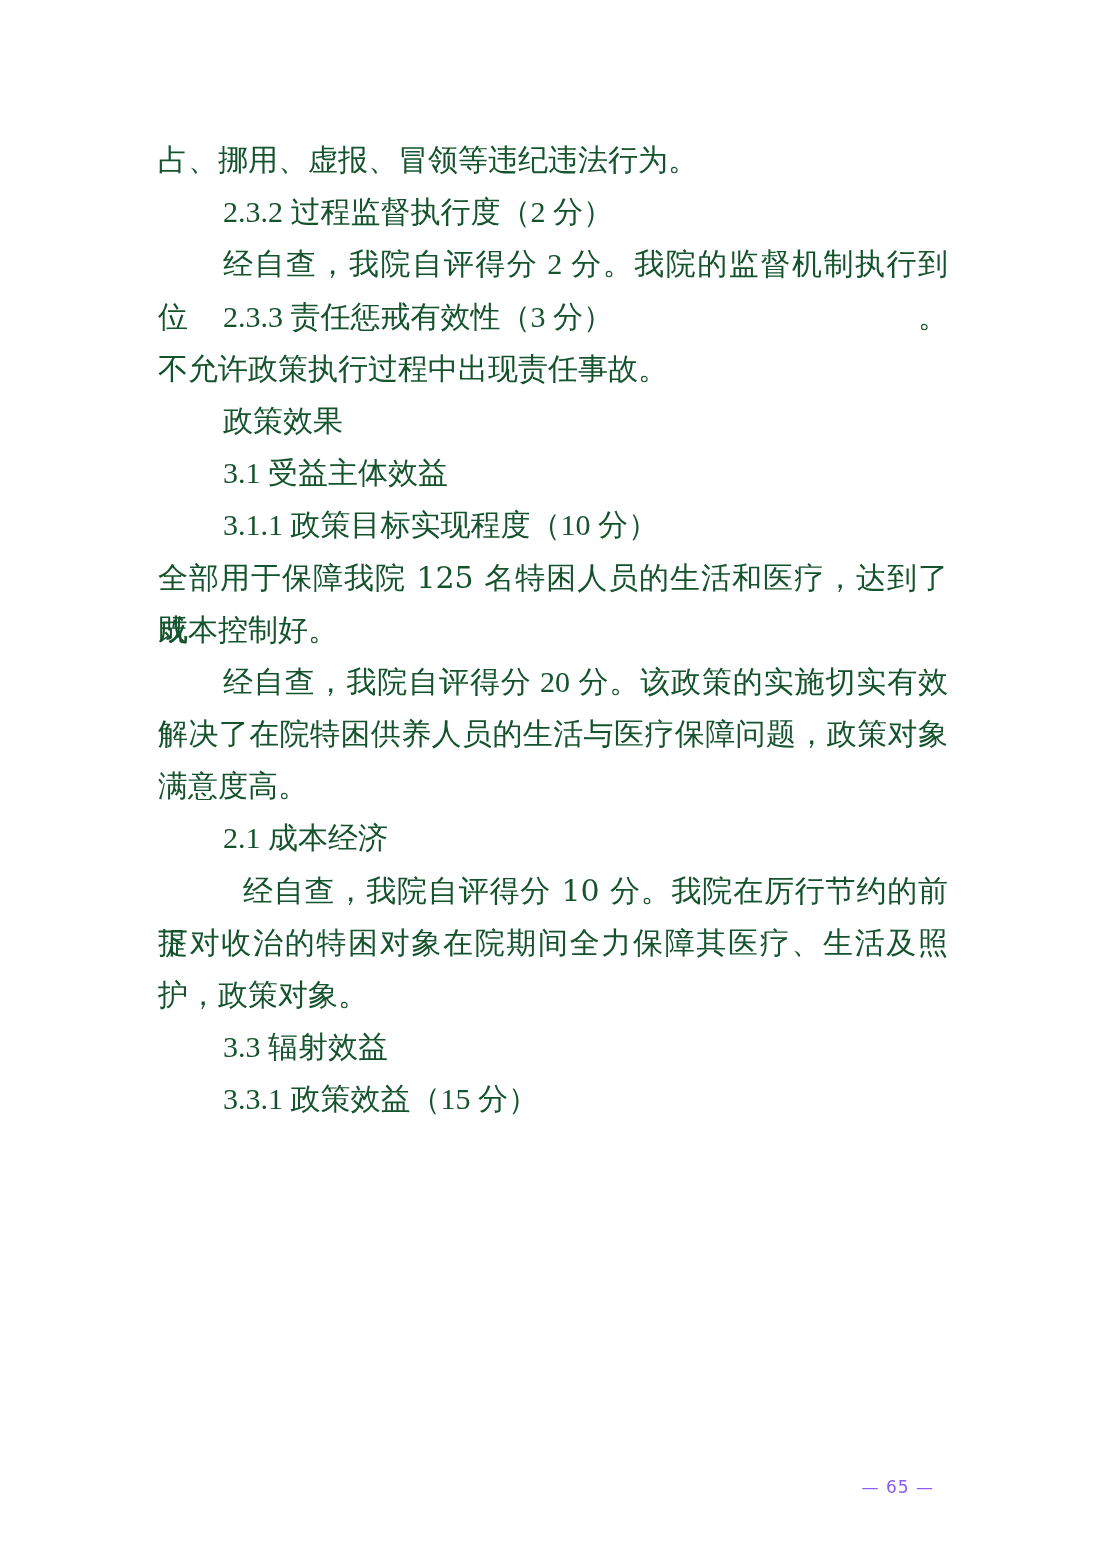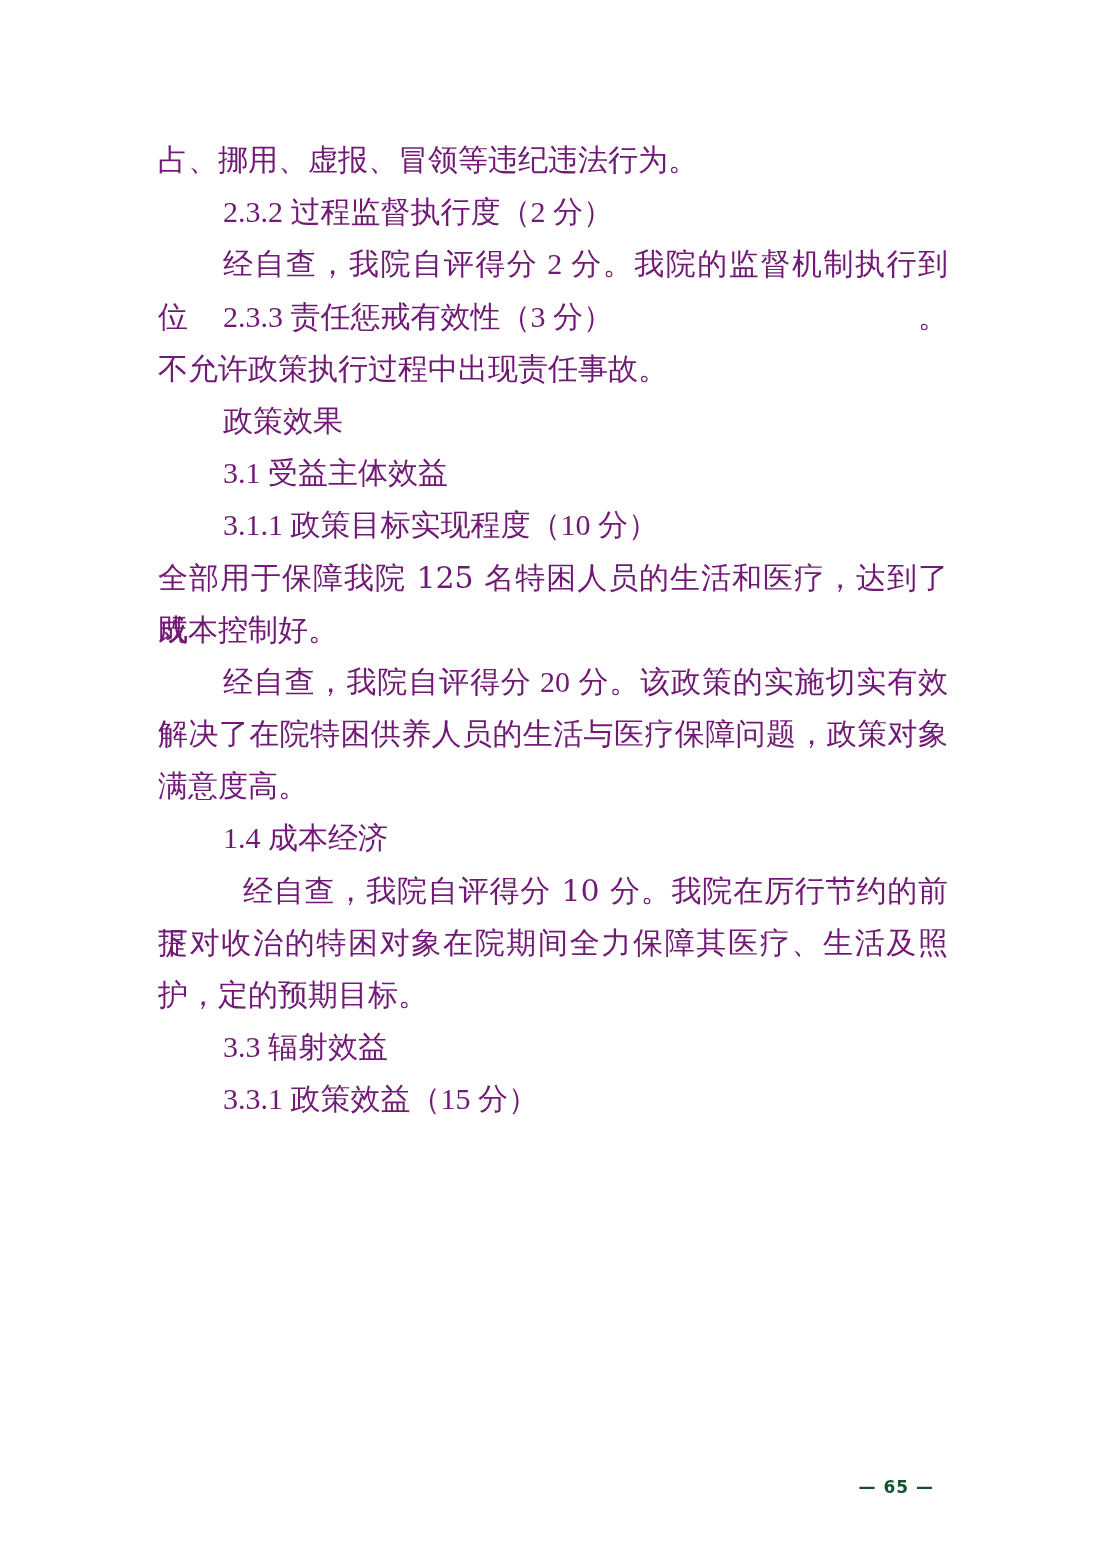--- a/index.html
+++ b/index.html
@@ -15,21 +15,21 @@
     overflow: hidden;
   }
   .doc-body {
     position: absolute;
     left: 158px;
     top: 134px;
     width: 790px;
     font-family: "DejaVu Serif", "Liberation Serif", serif;
     font-size: 30px;
     line-height: 52.2px;
-    color: #701a75;
+    color: #14532d;
   }
   .text-line {
     width: 100%;
     height: 52.2px;
     white-space: nowrap;
   }
   .text-line.fill {
     white-space: normal;
     text-align: justify;
     text-align-last: justify;
@@ -37,43 +37,42 @@
   }
   .text-line.ind-std { text-indent: 65px; font-family: Liberation Serif, serif; }
   .text-line.ind-wide { text-indent: 85px; }
   .page-number {
     position: absolute;
     top: 1477px;
     right: 166px;
     font-family: "DejaVu Sans", "Liberation Sans", sans-serif;
     font-size: 17px;
     letter-spacing: 1px;
-    color: #14532d;
-    font-weight: bold;
+    color: #8b5cf6;
   }
 </style>
 </head>
 <body>
 
 <div class="page">
   <div class="doc-body" id="doc-body">
       <div class="text-line">占、挪用、虚报、冒领等违纪违法行为。</div>
       <div class="text-line ind-std">2.3.2 过程监督执行度（2 分）</div>
       <div class="text-line ind-std fill">经自查，我院自评得分 2 分。我院的监督机制执行到位。</div>
       <div class="text-line ind-std">2.3.3 责任惩戒有效性（3 分）</div>
       <div class="text-line">不允许政策执行过程中出现责任事故。</div>
       <div class="text-line ind-std">政策效果</div>
       <div class="text-line ind-std">3.1 受益主体效益</div>
       <div class="text-line ind-std">3.1.1 政策目标实现程度（10 分）</div>
       <div class="text-line fill">全部用于保障我院 125 名特困人员的生活和医疗，达到了既</div>
       <div class="text-line">成本控制好。</div>
       <div class="text-line ind-std fill">经自查，我院自评得分 20 分。该政策的实施切实有效</div>
       <div class="text-line fill">解决了在院特困供养人员的生活与医疗保障问题，政策对象</div>
       <div class="text-line">满意度高。</div>
-      <div class="text-line ind-std">1.4 成本经济</div>
+      <div class="text-line ind-std">2.1 成本经济</div>
       <div class="text-line ind-wide fill">经自查，我院自评得分 10 分。我院在厉行节约的前提</div>
       <div class="text-line fill">下对收治的特困对象在院期间全力保障其医疗、生活及照</div>
-      <div class="text-line">护，定的预期目标。</div>
+      <div class="text-line">护，政策对象。</div>
       <div class="text-line ind-std">3.3 辐射效益</div>
       <div class="text-line ind-std">3.3.1 政策效益（15 分）</div>
     </div>
   <div class="page-number">— 65 —</div>
 </div>
 
 </body></html>

